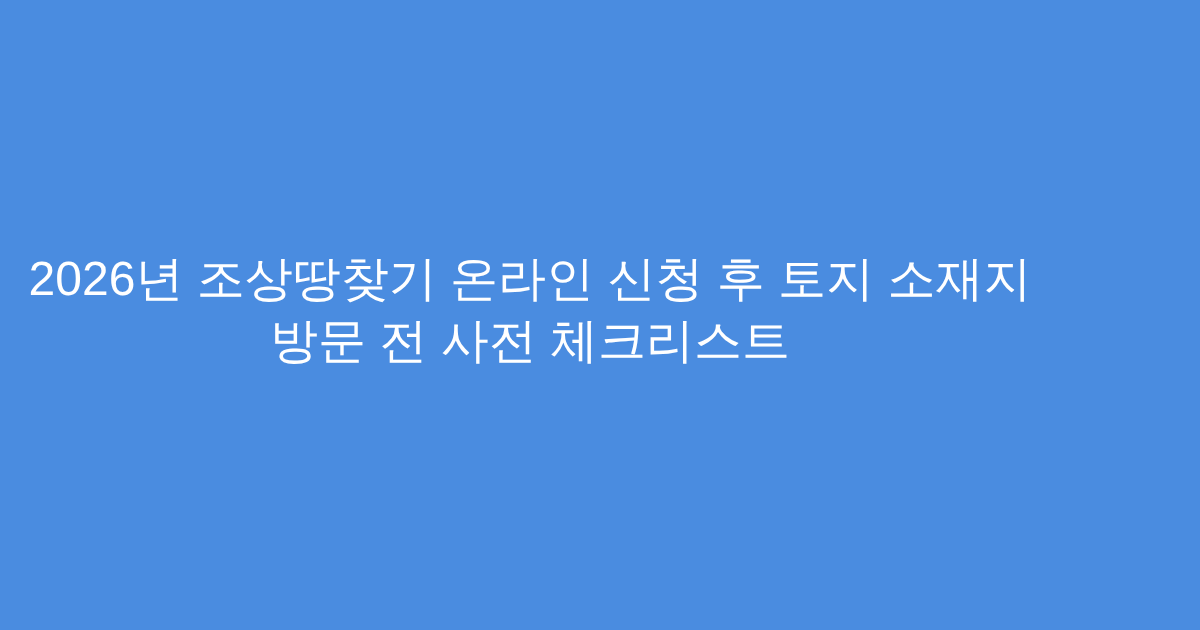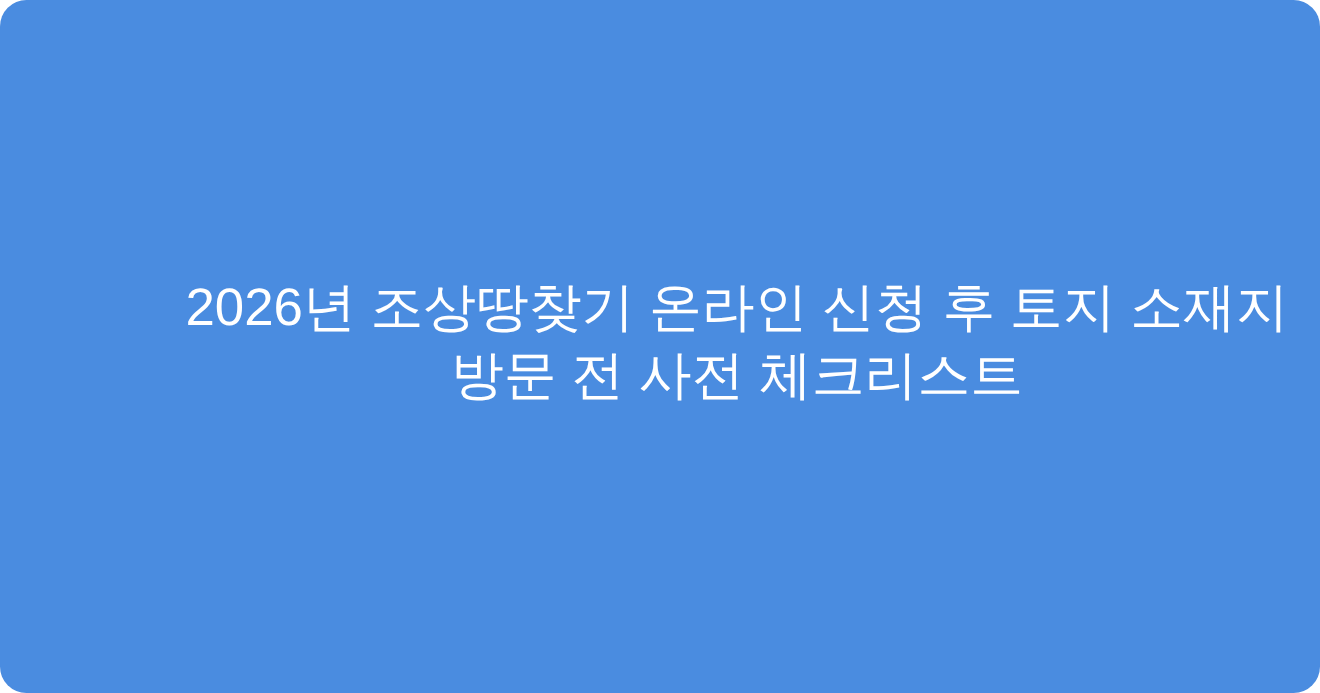--- a/index.html
+++ b/index.html
@@ -15,24 +15,23 @@
     font-family: "Liberation Sans", "DejaVu Sans", sans-serif;
   }
 
   .og-card {
     position: relative;
     box-sizing: border-box;
     width: 1200px;
     height: 630px;
     display: flex;
     align-items: center;
-    justify-content: flex-end;
+    justify-content: flex-start;
     background-color: #4a8ce0;
     overflow: hidden;
-    border-radius: 24px;
   }
 
   .headline-block {
     box-sizing: border-box;
     width: 1060px;
     padding: 0 20px;
     text-align: center;
     position: relative;
     top: -4px;
   }

